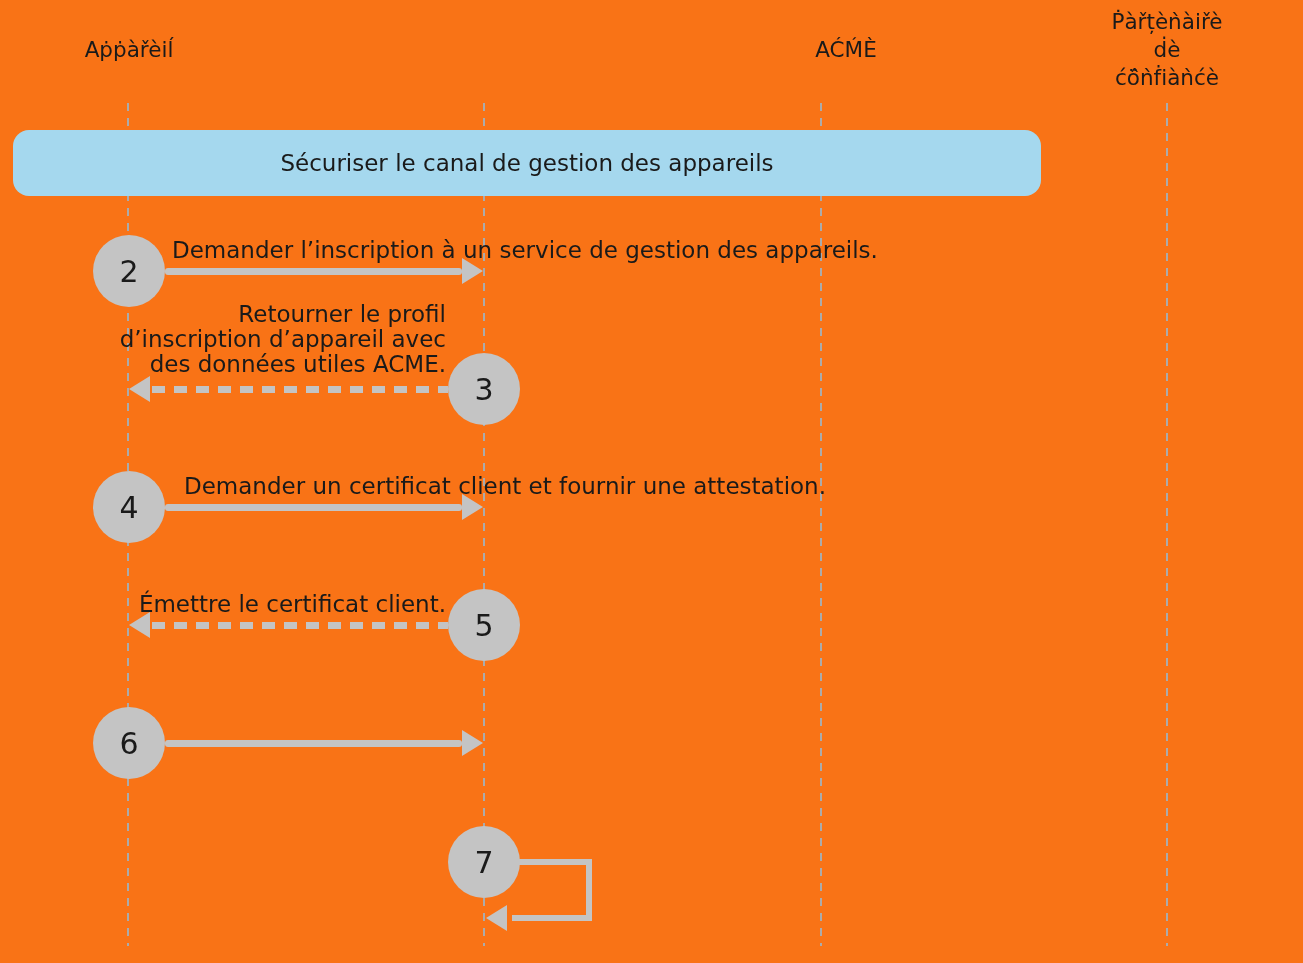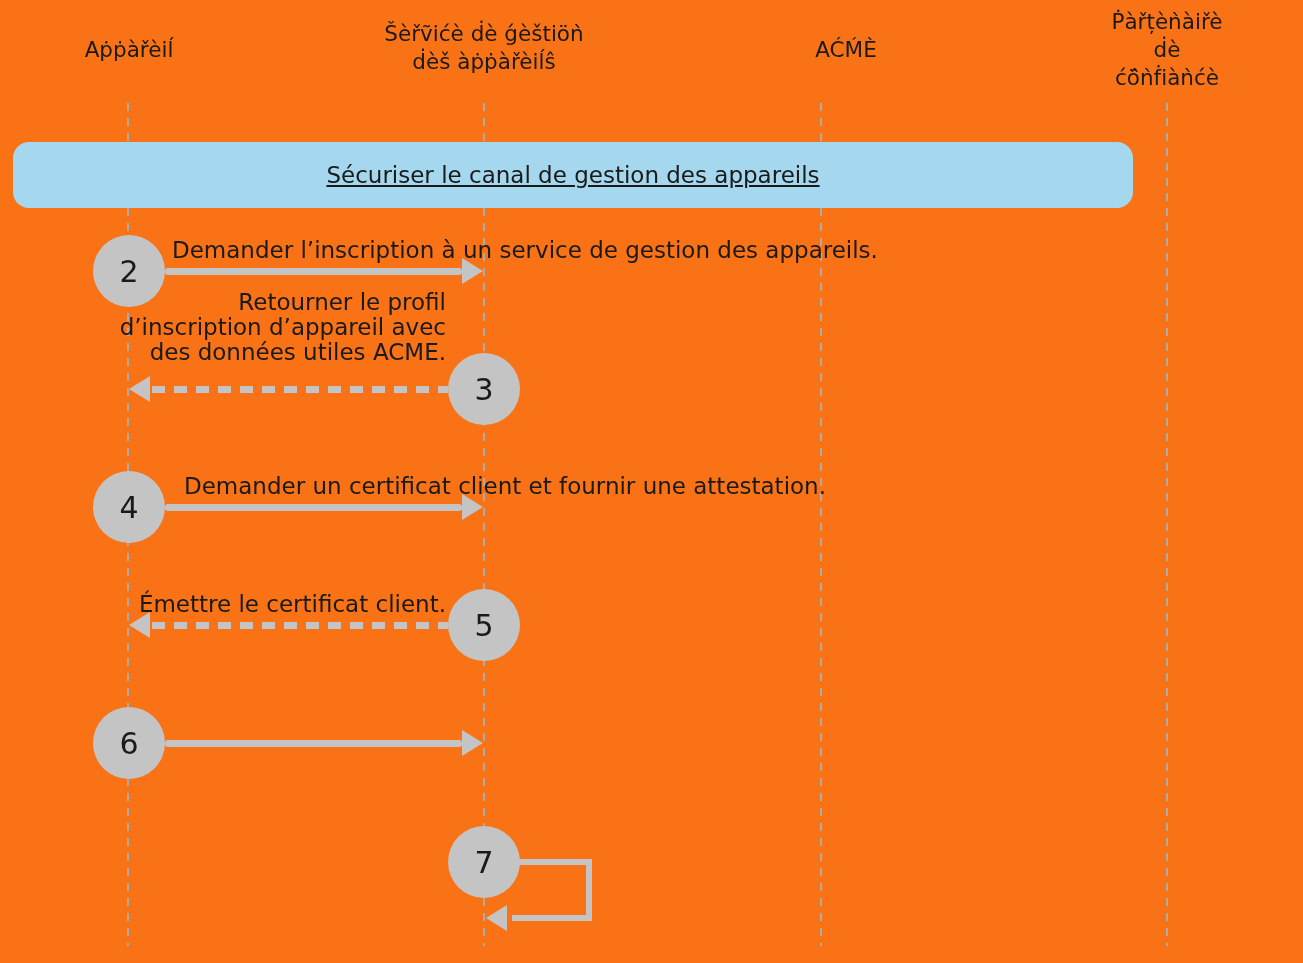--- a/index.html
+++ b/index.html
@@ -17,24 +17,24 @@
     background:repeating-linear-gradient(180deg,var(--lifeline,#ababab) 0 8px,transparent 8px 15px);
   }
   
   .actor{
     position:absolute;transform:translateX(-50%);
     text-align:center;font-size:21.5px;line-height:28px;
     white-space:pre-line;font-weight:400;
   }
   
   .banner{
-    position:absolute;left:13px;top:142px;width:1120px;height:66px;
+    position:absolute;left:13px;top:130px;width:1028px;height:66px;
     background:var(--banner-bg,#a5d8ee);border-radius:16px;
     display:flex;align-items:center;justify-content:center;
-    font-size:23px;z-index:3;text-decoration:underline;
+    font-size:23px;z-index:3;
   }
   
   .badge{
     position:absolute;width:72px;height:72px;border-radius:50%;
     background:var(--shape,#c4c4c4);
     display:flex;align-items:center;justify-content:center;
     font-size:30px;z-index:2;
   }
   
   .arrow-line{position:absolute;height:7px;z-index:1;}
@@ -60,37 +60,35 @@
 <body>
 
 <div class="stage">
 
   <div class="lifeline" style="left:127px"></div>
   <div class="lifeline" style="left:483px"></div>
   <div class="lifeline" style="left:820px"></div>
   <div class="lifeline" style="left:1166px"></div>
 
   <div class="actor" style="left:129px;top:36px">Aṗṗàřèiĺ</div>
-  <div class="actor" style="left:484px;top:20px">Šèřṽićè ḋè ǵèštiöǹ
-ḋèš àṗṗàřèiĺŝ</div>
   <div class="actor" style="left:846px;top:36px">AĆḾÈ</div>
   <div class="actor" style="left:1167px;top:8px">Ṗàřțèǹàiřè ḋè
 ćö̂ǹḟiàǹćè</div>
 
   <div class="banner">
     <span>Sécuriser le canal de gestion des appareils</span>
   </div>
 
   <div class="badge" style="left:93px;top:235px">2</div>
   <div class="msg" style="left:172px;top:238px">Demander l’inscription à un service de gestion des appareils.</div>
   <div class="arrow-line solid" style="left:165px;top:268px;width:297px"></div>
   <div class="head right" style="left:462px;top:258px"></div>
 
   <div class="badge" style="left:448px;top:353px">3</div>
-  <div class="msg r" style="right:857px;top:290px">Retourner le profil
+  <div class="msg r" style="right:857px;top:302px">Retourner le profil
 d’inscription d’appareil avec
 des données utiles ACME.</div>
   <div class="arrow-line dashed" style="left:152px;top:386px;width:296px"></div>
   <div class="head left" style="left:129px;top:376px"></div>
 
   <div class="badge" style="left:93px;top:471px">4</div>
   <div class="msg" style="left:184px;top:474px">Demander un certificat client et fournir une attestation.</div>
   <div class="arrow-line solid" style="left:165px;top:504px;width:297px"></div>
   <div class="head right" style="left:462px;top:494px"></div>
 

